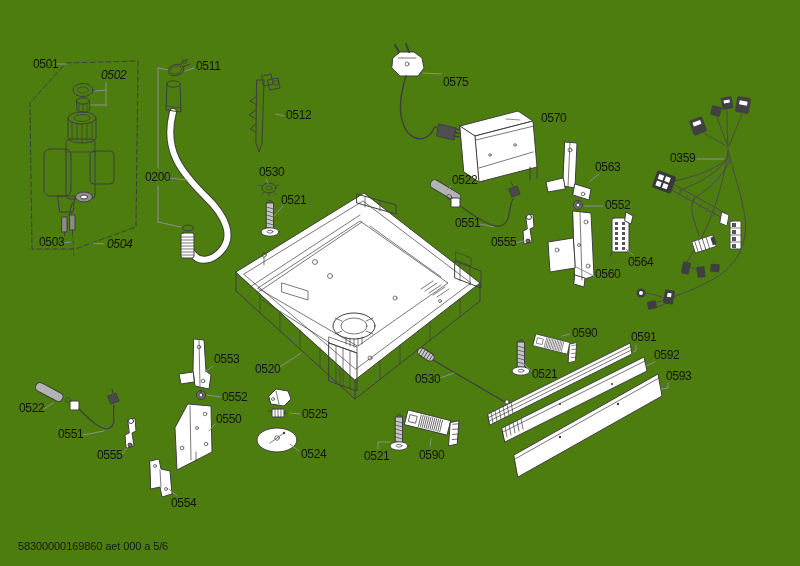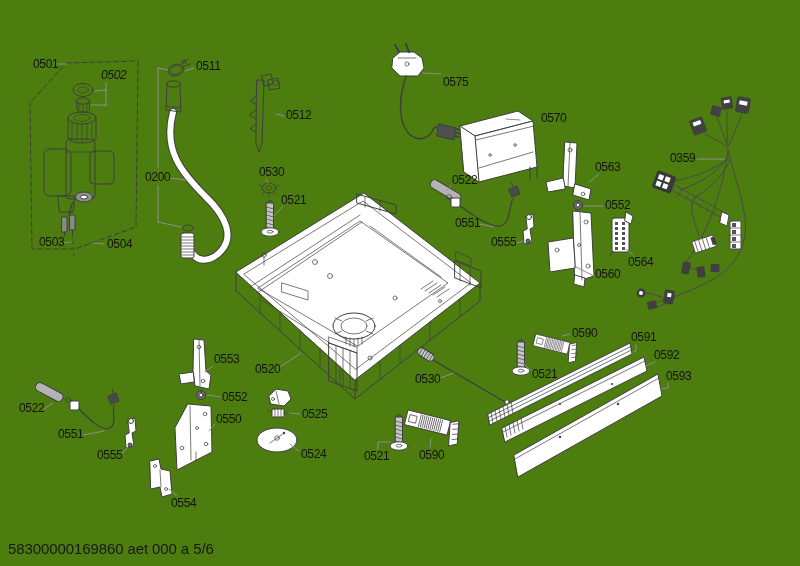--- a/index.html
+++ b/index.html
@@ -6,21 +6,21 @@
     --line:#3f3f3f; --label:#141414; --leader:#8f8f8f;
   }
   html,body{margin:0;padding:0;background:#ffffff;}
   #page{position:relative;width:800px;height:566px;background:#4d7c0f;overflow:hidden;
         font-family:"Liberation Sans",sans-serif;}
   svg.art{position:absolute;left:0;top:0;stroke:var(--line);fill:none;
           stroke-width:1;stroke-linecap:round;stroke-linejoin:round;}
   #leader-layer polyline{stroke:var(--leader);fill:none;stroke-width:1;}
   .part-label{position:absolute;font-size:12px;letter-spacing:-0.3px;
               color:var(--label);white-space:nowrap;line-height:13px;}
-  #doc-number{position:absolute;left:8px;top:540px;font-size:15px;color:#191919;
+  #doc-number{position:absolute;left:18px;top:540px;font-size:11px;color:#191919;
               letter-spacing:-0.1px;}
   .thin{stroke-width:.7;}
 </style>
 </head>
 <body>
 
 <div id="page">
 
 <svg class="art" width="800" height="566" viewBox="0 0 800 566">
 
@@ -419,21 +419,21 @@
         <polyline points="636,345 636,351 633,352"></polyline>
         <polyline points="655,362 646,366"></polyline>
         <polyline points="668,383 668,388 661,389"></polyline>
       </g>
 </svg>
 
 <div id="labels-layer">
       <div class="part-label" style="left: 33px; top: 58px;">0501</div>
       <div class="part-label" style="left: 101px; top: 69px; font-style: italic;">0502</div>
       <div class="part-label" style="left: 39px; top: 236px;">0503</div>
-      <div class="part-label" style="left: 107px; top: 238px;">0504</div>
+      <div class="part-label" style="left: 107px; top: 238px; font-style: italic;">0504</div>
       <div class="part-label" style="left: 196px; top: 60px;">0511</div>
       <div class="part-label" style="left: 145px; top: 171px;">0200</div>
       <div class="part-label" style="left: 286px; top: 109px;">0512</div>
       <div class="part-label" style="left: 259px; top: 166px;">0530</div>
       <div class="part-label" style="left: 281px; top: 194px;">0521</div>
       <div class="part-label" style="left: 443px; top: 76px;">0575</div>
       <div class="part-label" style="left: 522px; top: 112px; padding-left: 19px;">0570</div>
       <div class="part-label" style="left: 452px; top: 174px;">0522</div>
       <div class="part-label" style="left: 455px; top: 217px;">0551</div>
       <div class="part-label" style="left: 491px; top: 236px;">0555</div>

